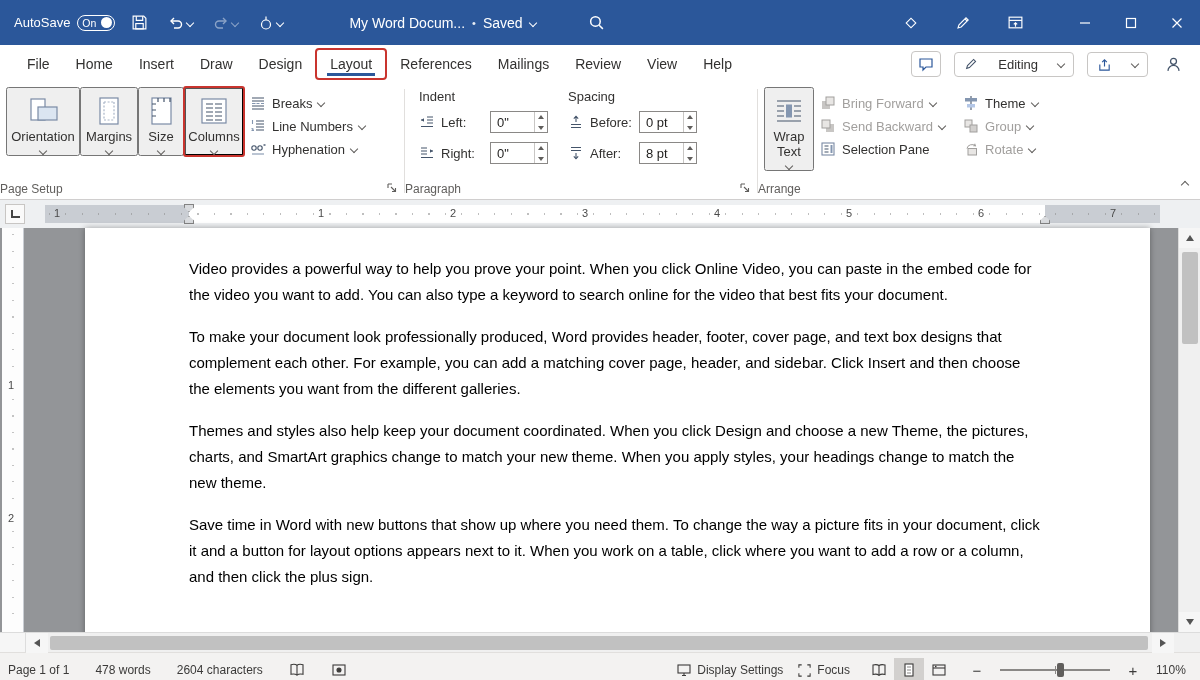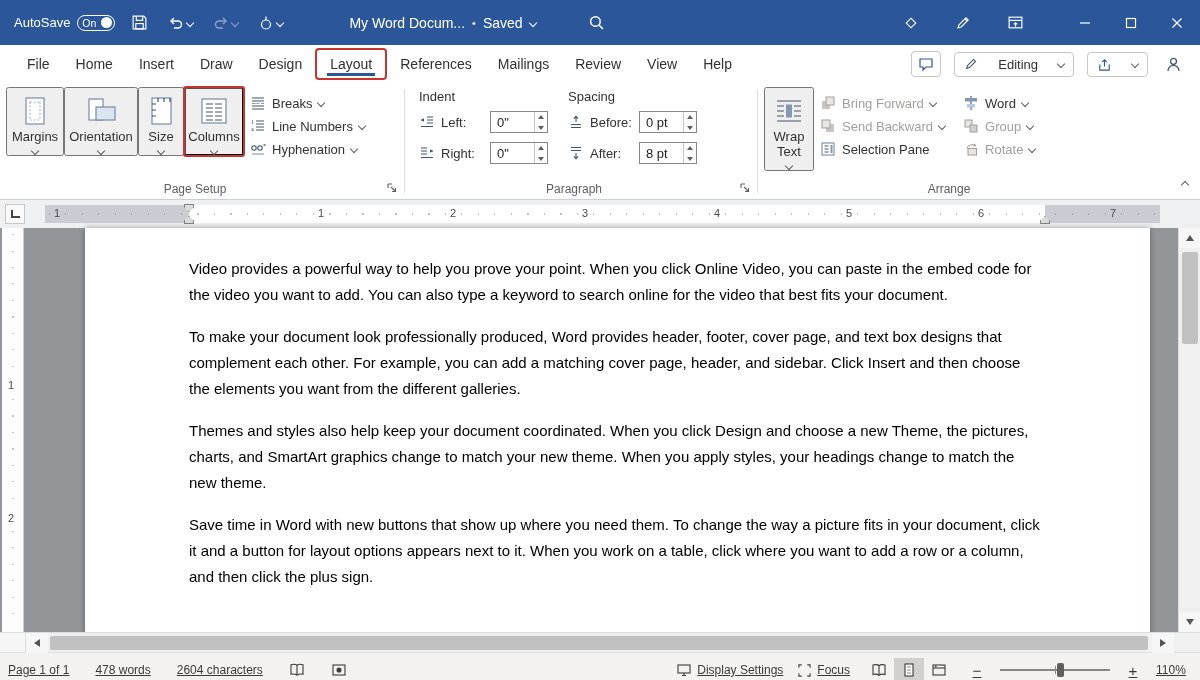--- a/index.html
+++ b/index.html
@@ -31,21 +31,21 @@
   .tab.active::after{content:"";position:absolute;left:10px;right:10px;bottom:2px;height:3px;background:#2b579a;}
   .tab.annotated{border:2px solid #c9342e;border-radius:4px;margin:3px 0;}
   .menu-right{margin-left:auto;display:flex;align-items:center;gap:13px;padding-right:14px;}
   .mr-btn{background:none;border:1px solid #c8c6c4;border-radius:4px;display:flex;align-items:center;gap:20px;padding:4px 9px;font-size:13px;color:#323130;cursor:pointer;}
   .mr-icon{background:none;border:1px solid #c8c6c4;border-radius:4px;padding:4px 6px;display:flex;align-items:center;cursor:pointer;color:#2b579a;}
   .mr-plain{background:none;border:none;padding:4px;display:flex;cursor:pointer;}
 
   
   .ribbon{height:117px;background:#fff;display:flex;border-bottom:1px solid #d0cece;position:relative;}
   .rgroup{position:relative;display:flex;align-items:flex-start;padding:4px 6px 22px 6px;}
-  .group-label{position:absolute;bottom:3px;left:0;right:14px;text-align:center;font-size:12px;color:#605e5c;}
+  .group-label{position:absolute;bottom:3px;left:0;right:14px;font-size:12px;color:#605e5c;}
   .rsep{width:1px;background:#e1dfdd;margin:6px 0;flex:none;}
   .launch{position:absolute;right:6px;bottom:5px;cursor:pointer;}
   .bigbtn{width:62px;display:flex;flex-direction:column;align-items:center;padding-top:6px;font-size:13px;color:#323130;cursor:pointer;gap:2px;text-align:center;}
   .bigbtn .blabel{line-height:15px;}
   .bigbtn .chev{color:#605e5c;margin-top:2px;}
   .bigbtn.annotated{outline:2px solid #c9342e;outline-offset:-1px;border-radius:2px;}
   .sstack{display:flex;flex-direction:column;gap:7px;padding:8px 4px 0 6px;}
   .sbtn{display:flex;align-items:center;gap:6px;font-size:13px;color:#323130;white-space:nowrap;background:none;border:none;cursor:pointer;}
   .sbtn .chev{color:#605e5c;}
   .sbtn.dis{color:#a19f9d;}
@@ -92,21 +92,21 @@
   .vthumb{position:absolute;left:3px;width:16px;border-radius:2px;background:#c1c1c1;cursor:grab;}
 
   
   .hscroll{height:20px;background:#f0f0f0;position:relative;border-top:1px solid #dcdcdc;}
   .hs-corner{position:absolute;left:0;top:0;bottom:0;width:26px;background:#f6f6f6;border-right:1px solid #ddd;}
   .hs-left{left:26px;top:0;height:20px;}
   .hs-right{left:auto;right:26px;top:0;height:20px;}
   .hthumb{position:absolute;top:3px;height:14px;border-radius:2px;background:#c1c1c1;left:50px;right:52px;cursor:grab;}
 
   
-  .statusbar{height:28px;background:#f3f2f1;border-top:1px solid #e1dfdd;display:flex;align-items:center;font-size:12px;color:#3b3a39;padding:7px 10px 0 8px;text-decoration:underline;}
+  .statusbar{height:28px;background:#f3f2f1;border-top:1px solid #e1dfdd;display:flex;align-items:center;font-size:12px;color:#3b3a39;padding:7px 10px 0 8px;}
   .sb-item{display:flex;align-items:center;gap:5px;margin-right:26px;cursor:pointer;white-space:nowrap;background:none;border:none;font-size:12px;color:#3b3a39;}
   .sb-right{margin-left:auto;display:flex;align-items:center;gap:14px;}
   .viewbtns{display:flex;align-items:center;}
   .viewbtn{width:30px;height:24px;display:flex;align-items:center;justify-content:center;background:none;border:none;cursor:pointer;}
   .viewbtn.active{background:#d2d0ce;}
   .zoombtn{background:none;border:none;font-size:15px;color:#3b3a39;cursor:pointer;width:18px;}
   .zoomtrack{width:110px;height:2px;background:#8a8886;position:relative;cursor:pointer;}
   .zoomnotch{position:absolute;left:50%;top:-3px;width:1px;height:8px;background:#8a8886;}
   .zoomthumb{position:absolute;left:52%;top:-6px;width:7px;height:14px;background:#605e5c;border-radius:2px;cursor:grab;}
   .zoomlevel{width:34px;text-align:right;cursor:pointer;}
@@ -244,34 +244,34 @@
           <circle cx="8" cy="5" r="2.8"></circle>
           <path d="M2.8 14a5.2 5.2 0 0 1 10.4 0"></path>
         </svg>
     </button>
   </div>
 </div>
 
 <div class="ribbon">
 
   <div class="rgroup" style="width:404px;">
+    <button class="bigbtn" style="width:74px;">
+      <svg width="32" height="32" viewBox="0 0 32 32" fill="none" stroke="#7a8aa5" stroke-width="1.2">
+          <rect x="4" y="4" width="14" height="21" fill="#fff"></rect>
+          <rect x="11" y="12" width="19" height="13" fill="#dbe5f1"></rect>
+        </svg>
+      <span class="blabel">Orientation</span>
+      <span class="chev"></span>
+    </button>
     <button class="bigbtn" style="width:58px;">
       <svg width="32" height="32" viewBox="0 0 32 32" fill="none" stroke="#7a8aa5" stroke-width="1.2">
           <rect x="7" y="3" width="18" height="26" fill="#fff"></rect>
           <path d="M11 7v18M21 7v18M11 7h10M11 25h10" stroke="#aab6c8" stroke-dasharray="2 1.6"></path>
         </svg>
       <span class="blabel">Margins</span>
-      <span class="chev"></span>
-    </button>
-    <button class="bigbtn" style="width:74px;">
-      <svg width="32" height="32" viewBox="0 0 32 32" fill="none" stroke="#7a8aa5" stroke-width="1.2">
-          <rect x="4" y="4" width="14" height="21" fill="#fff"></rect>
-          <rect x="11" y="12" width="19" height="13" fill="#dbe5f1"></rect>
-        </svg>
-      <span class="blabel">Orientation</span>
       <span class="chev"></span>
     </button>
     <button class="bigbtn" style="width:46px;">
       <svg width="32" height="32" viewBox="0 0 32 32" fill="none" stroke="#7a8aa5" stroke-width="1.2">
           <rect x="7" y="3" width="19" height="26" fill="#fff"></rect>
           <path d="M7 9h4M7 15h4M7 21h4M13 3v4M19 3v4M25 3v4" stroke="#44546a"></path>
         </svg>
       <span class="blabel">Size</span>
       <span class="chev"></span>
     </button>
@@ -434,21 +434,21 @@
         <span>Selection Pane</span>
       </button>
     </div>
     <div class="sstack" style="padding-left:14px;">
       <button class="sbtn">
         <svg width="16" height="16" viewBox="0 0 16 16">
             <path d="M8 1v14" stroke="#44546a" stroke-width="1.1"></path>
             <rect x="2" y="3" width="12" height="3.5" fill="#8496b0"></rect>
             <rect x="4" y="9" width="8" height="3.5" fill="#b4c7e7"></rect>
           </svg>
-        <span>Word</span>
+        <span>Theme</span>
         <span class="chev"></span>
       </button>
       <button class="sbtn dis">
         <svg width="16" height="16" viewBox="0 0 16 16">
             <rect x="2" y="2" width="7" height="7" fill="#e8e6e4" stroke="#a19f9d"></rect>
             <rect x="7" y="7" width="7" height="7" fill="#d2d0ce" stroke="#a19f9d"></rect>
           </svg>
         <span>Group</span>
         <span class="chev"></span>
       </button>

